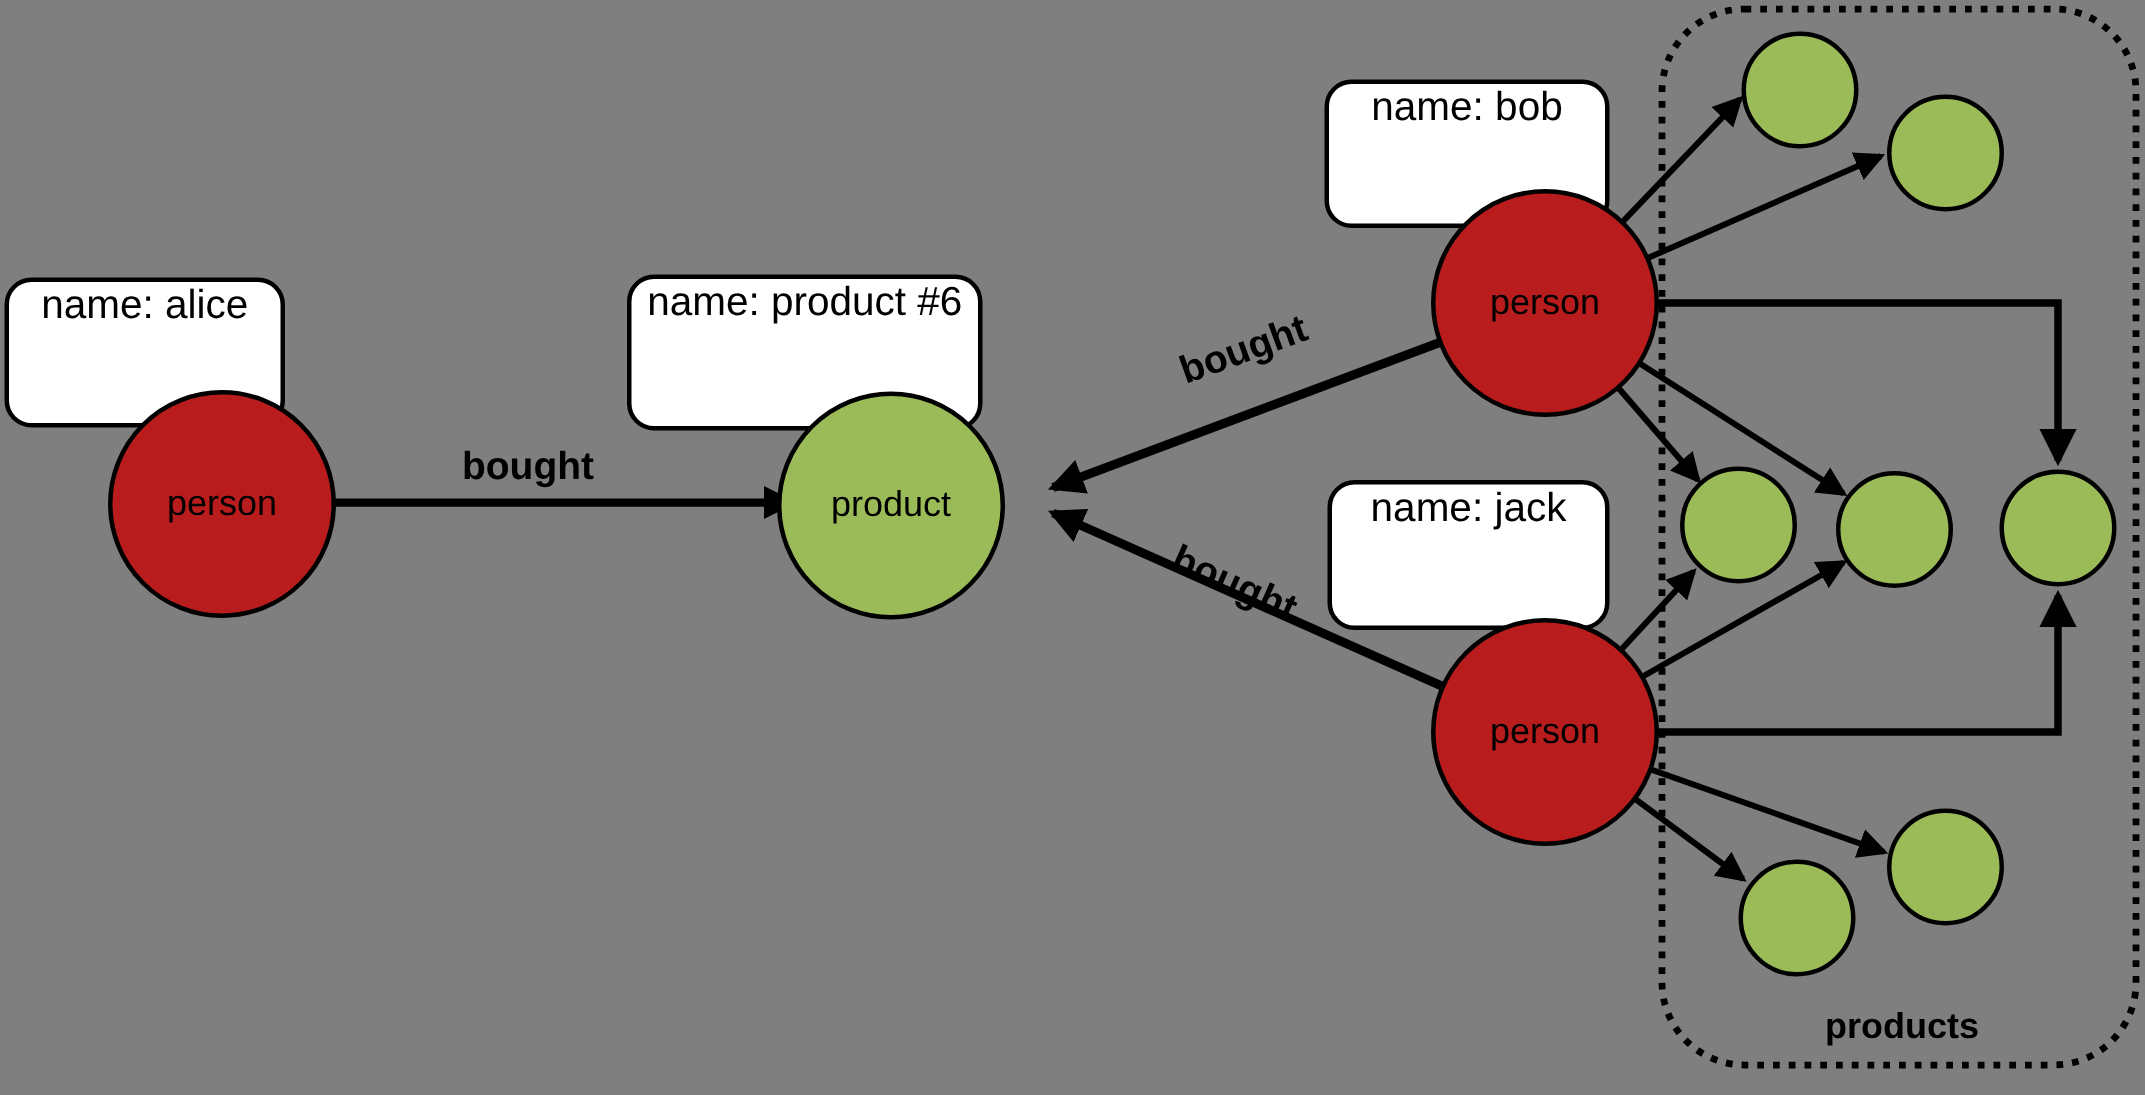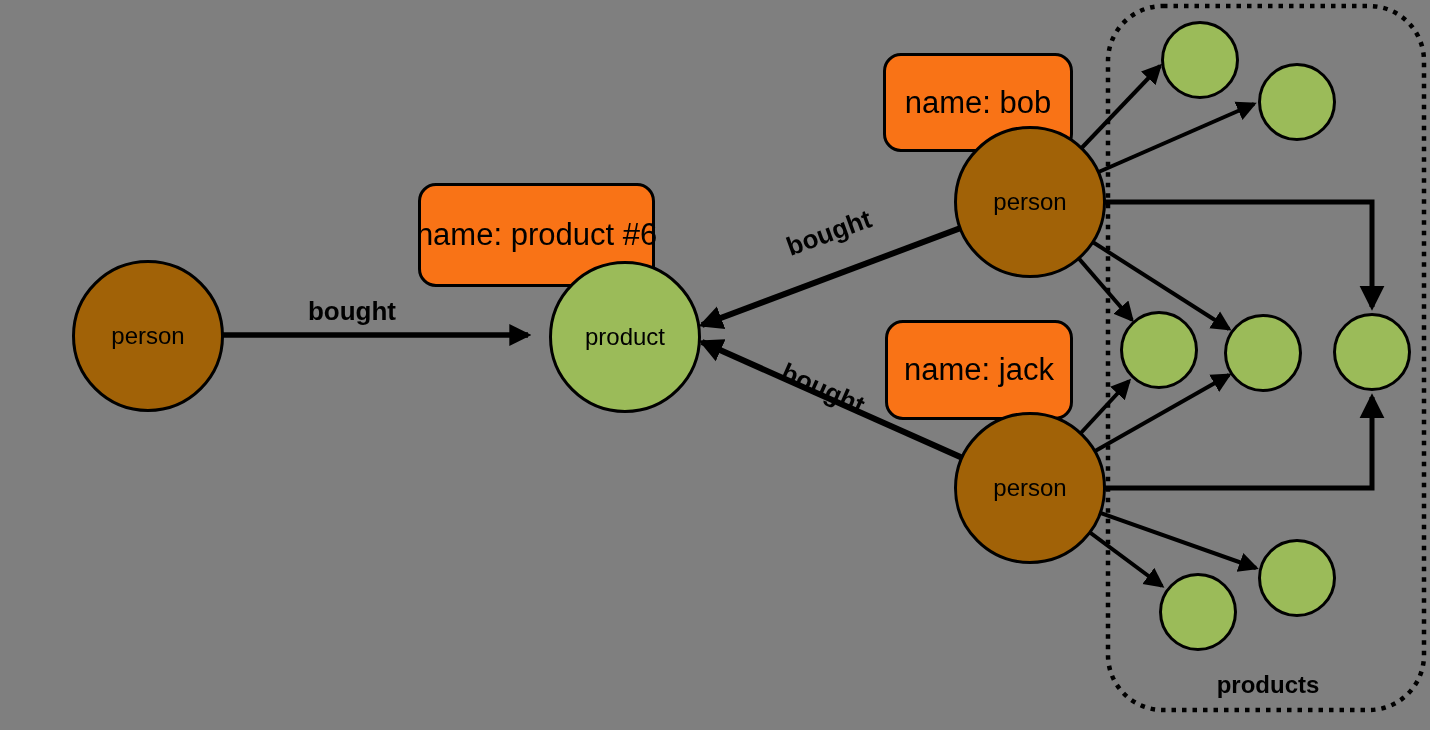--- a/index.html
+++ b/index.html
@@ -4,31 +4,31 @@
 <style>
   html, body { margin:0; padding:0; background:#ffffff; font-family:"Liberation Sans", sans-serif; }
   .canvas {
     position:relative; width:1430px; height:730px;
     background:#7F7F7F; overflow:hidden; color:#000;
   }
   svg.edge-layer { position:absolute; left:0; top:0; width:1430px; height:730px; }
 
   .pbox {
     position:absolute; box-sizing:border-box;
-    background:#f97316; border:3px solid #000; border-radius:18px;
-    display:flex; align-items:center; justify-content:center;
-    font-size:31px; white-space:nowrap;
+    background:#ffffff; border:3px solid #000; border-radius:18px;
+    display:flex; align-items:flex-start; justify-content:center;
+    font-size:27px; white-space:nowrap;
   }
   .node {
     position:absolute; box-sizing:border-box;
     border:3.5px solid #000; border-radius:50%;
     display:flex; align-items:center; justify-content:center;
     font-size:24px;
   }
-  .person   { width:152px; height:152px; background:#a16207; }
+  .person   { width:152px; height:152px; background:#b91c1c; }
   .bigprod  { width:152px; height:152px; background:#9BBB59; }
   .mini     { width:78px;  height:78px;  background:#9BBB59; }
 
   .elabel {
     position:absolute; font-weight:700; font-size:26px; white-space:nowrap;
     transform:translate(-50%,-50%);
   }
   .elabel.rot-bob  { transform:translate(-50%,-50%) rotate(-20deg); }
   .elabel.rot-jack { transform:translate(-50%,-50%) rotate(24deg); }
 
@@ -64,34 +64,37 @@
     <line x1="1030" y1="202" x2="1229" y2="329" stroke="#000" stroke-width="4" marker-end="url(#ah-small)"></line>
     <path d="M1030,202 L1372,202 L1372,307" fill="none" stroke="#000" stroke-width="5" marker-end="url(#ah-small)"></path>
 
     <line x1="1030" y1="488" x2="1129" y2="381" stroke="#000" stroke-width="4" marker-end="url(#ah-small)"></line>
     <line x1="1030" y1="488" x2="1229" y2="375" stroke="#000" stroke-width="4" marker-end="url(#ah-small)"></line>
     <path d="M1030,488 L1372,488 L1372,397" fill="none" stroke="#000" stroke-width="5" marker-end="url(#ah-small)"></path>
     <line x1="1030" y1="488" x2="1162" y2="586" stroke="#000" stroke-width="4" marker-end="url(#ah-small)"></line>
     <line x1="1030" y1="488" x2="1256" y2="568" stroke="#000" stroke-width="4" marker-end="url(#ah-small)"></line>
   </svg>
 
+  <div class="pbox" style="left:3px; top:185px; width:187px; height:100px;">
+    <span>name: alice</span>
+  </div>
   <div class="pbox" style="left:418px; top:183px; width:237px; height:104px;">
     <span>name: product #6</span>
   </div>
   <div class="pbox" style="left:883px; top:53px; width:190px; height:99px;">
     <span>name: bob</span>
   </div>
   <div class="pbox" style="left:885px; top:320px; width:188px; height:100px;">
     <span>name: jack</span>
   </div>
 
   <div class="node person" style="left:72px; top:260px;">
     <span>person</span>
   </div>
-  <div class="node bigprod" style="left:549px; top:261px;align-items:center;">
+  <div class="node bigprod" style="left:518px; top:261px;align-items:center;">
     <span>product</span>
   </div>
   <div class="node person" style="left:954px; top:126px;">
     <span>person</span>
   </div>
   <div class="node person" style="left:954px; top:412px;">
     <span>person</span>
   </div>
 
   <div class="node mini" style="left:1161px; top:21px;"></div>

